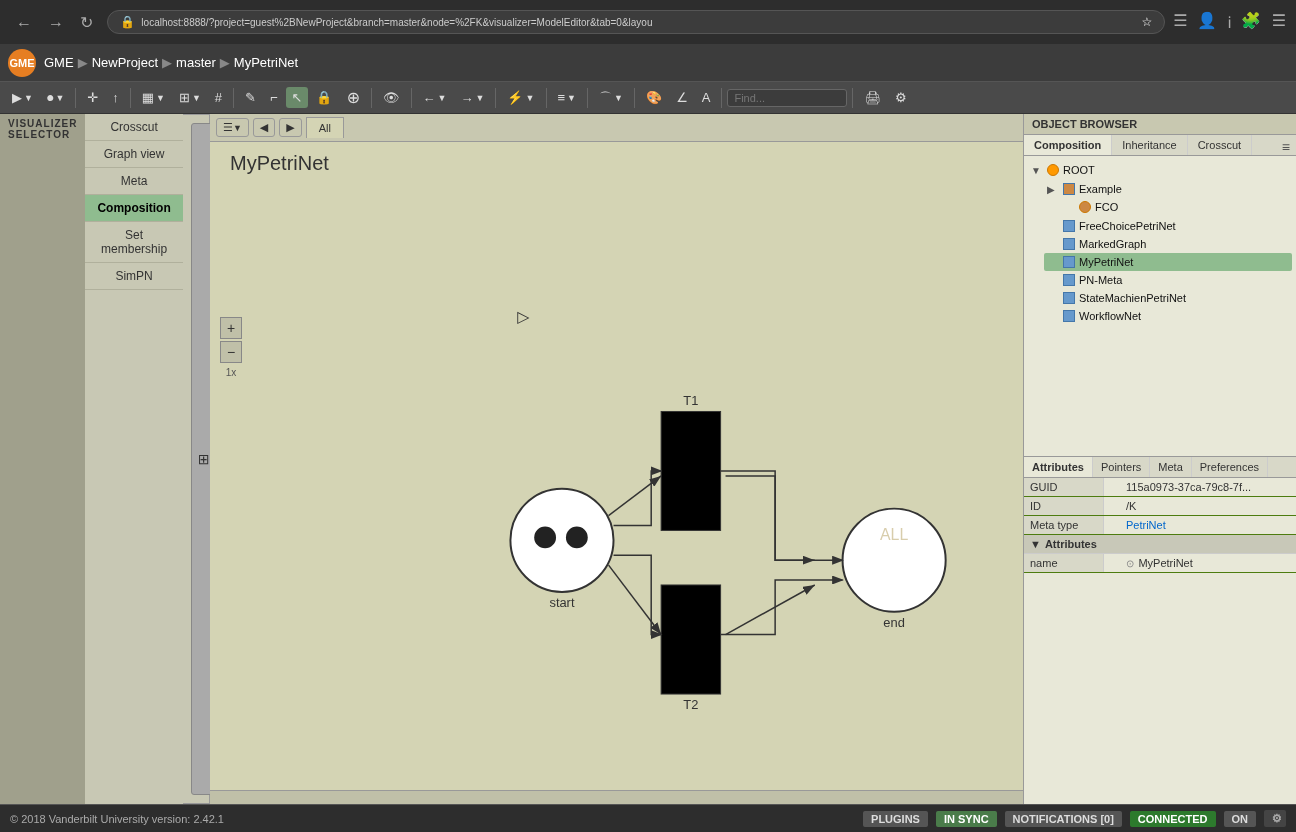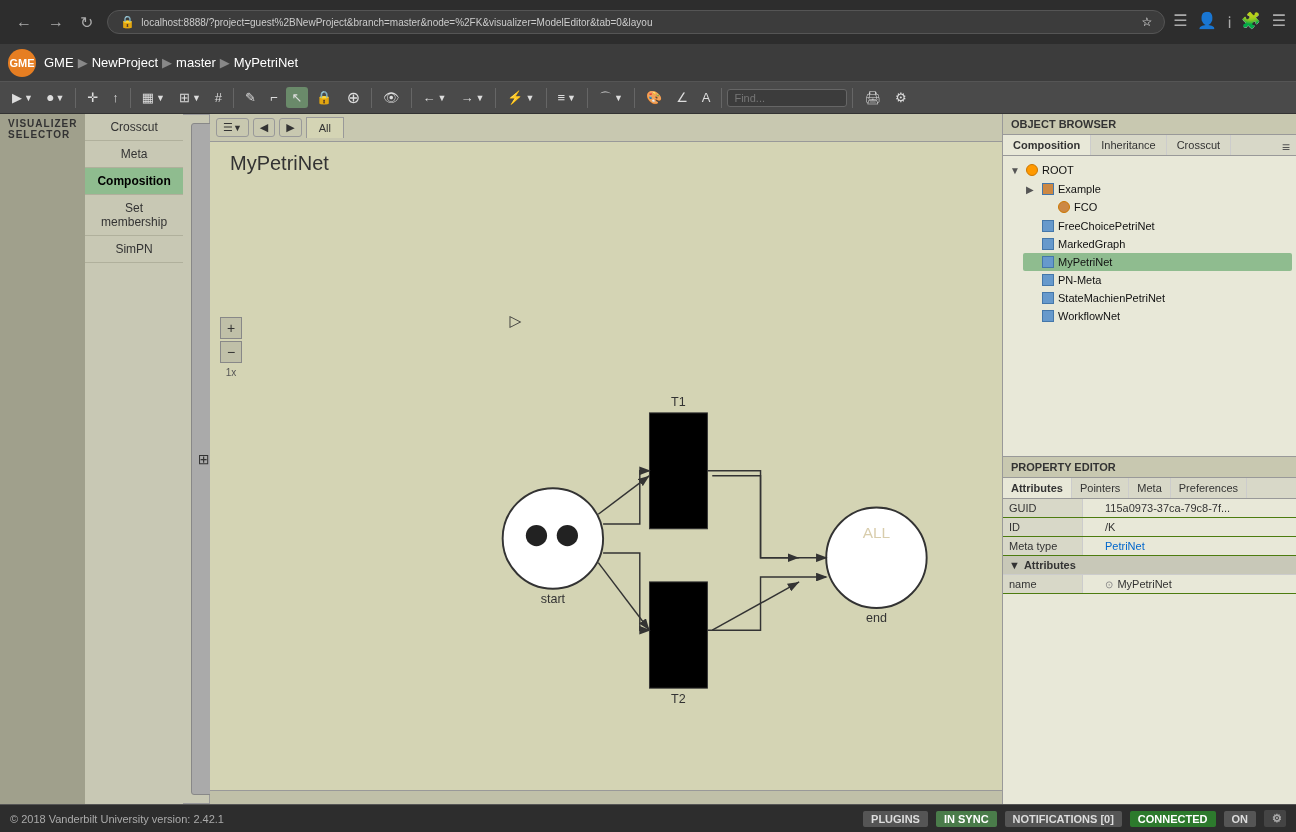--- a/index.html
+++ b/index.html
@@ -59,21 +59,21 @@
     .canvas-container { flex: 1; position: relative; overflow: hidden; background: #d4d4b4; }
     .canvas-title { position: absolute; top: 10px; left: 20px; font-size: 20px; color: #333; font-weight: normal; }
     .zoom-controls { position: absolute; top: 10px; left: 10px; display: flex; flex-direction: column; gap: 2px; }
     .zoom-btn { width: 22px; height: 22px; background: #c0c0a8; border: 1px solid #888; cursor: pointer; font-size: 14px; display: flex; align-items: center; justify-content: center; color: #333; }
     .zoom-label { font-size: 10px; color: #555; text-align: center; margin-top: 2px; }
 
     
     .petri-canvas { position: absolute; top: 0; left: 0; width: 100%; height: 100%; }
 
     
-    .right-panel { width: 294px; background: #e8e8d8; border-left: 1px solid #999; display: flex; flex-direction: column; }
+    .right-panel { width: 273px; background: #e8e8d8; border-left: 1px solid #999; display: flex; flex-direction: column; }
     .object-browser-title { background: #c8c8b0; padding: 4px 8px; font-size: 11px; font-weight: bold; color: #333; border-bottom: 1px solid #999; }
     .panel-tabs { display: flex; background: #d8d8c8; border-bottom: 1px solid #999; }
     .panel-tab { padding: 4px 10px; cursor: pointer; font-size: 11px; color: #333; border-right: 1px solid #ccc; }
     .panel-tab.active { background: #e8e8d8; font-weight: bold; }
 
     .tree-container { flex: 1; padding: 4px; overflow-y: auto; font-size: 11px; }
     .tree-node { padding: 1px 0; }
     .tree-item { display: flex; align-items: center; gap: 3px; padding: 2px 3px; cursor: pointer; border-radius: 2px; }
     .tree-item.selected { background: #8fbc8f; }
     .tree-toggle { width: 12px; color: #555; font-size: 10px; cursor: pointer; }
@@ -182,20 +182,21 @@
   <button class="toolbar-btn">🖨</button>
   <button class="toolbar-btn">⚙</button>
 </div>
 
 <div class="app-body">
 
   <div class="left-panel">
     <div class="visualizer-selector-title">VISUALIZER SELECTOR</div>
     <div class="visualizer-menu">
       <div class="visualizer-item">Crosscut</div>
+      <div class="visualizer-item">Graph view</div>
       <div class="visualizer-item">Meta</div>
       <div class="visualizer-item active">Composition</div>
       <div class="visualizer-item">Set membership</div>
       <div class="visualizer-item">SimPN</div>
     </div>
     <div class="left-icons">
       <button class="icon-btn active">⊞</button>
       <button class="icon-btn">☰</button>
     </div>
     <div class="palette-items">
@@ -358,21 +359,20 @@
             <span class="tree-icon">
                 <div class="tree-icon-square"></div>
               </span>
             <span class="tree-label">WorkflowNet</span>
           </div>
         </div>
       </div>
     </div>
 
     <div class="property-editor-section">
-      <div class="property-editor-title">PROPERTY EDITOR</div>
       <div class="prop-tabs">
         <div class="prop-tab active">Attributes</div>
         <div class="prop-tab">Pointers</div>
         <div class="prop-tab">Meta</div>
         <div class="prop-tab">Preferences</div>
       </div>
       <div class="prop-table">
         <div class="prop-row">
           <div class="prop-key">GUID</div>
           <div class="prop-val">115a0973-37ca-79c8-7f...</div>

